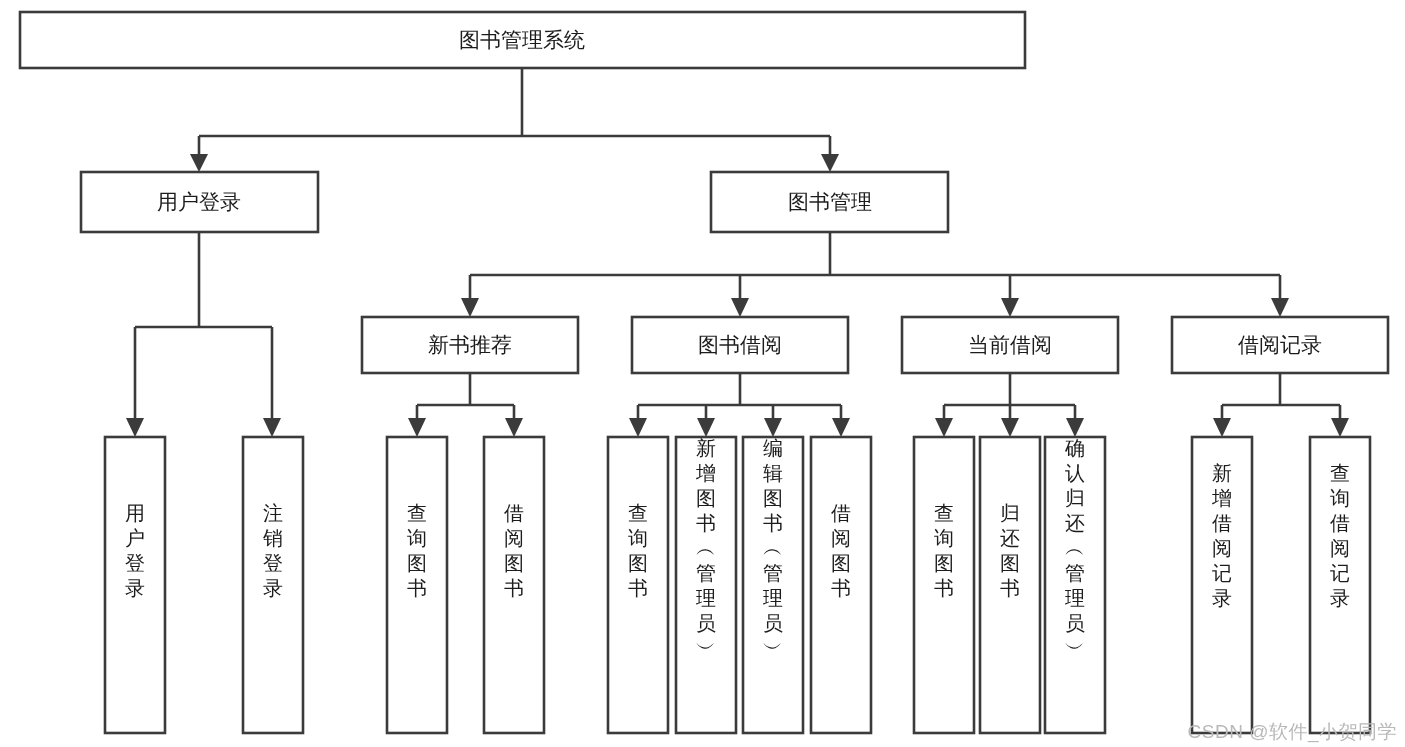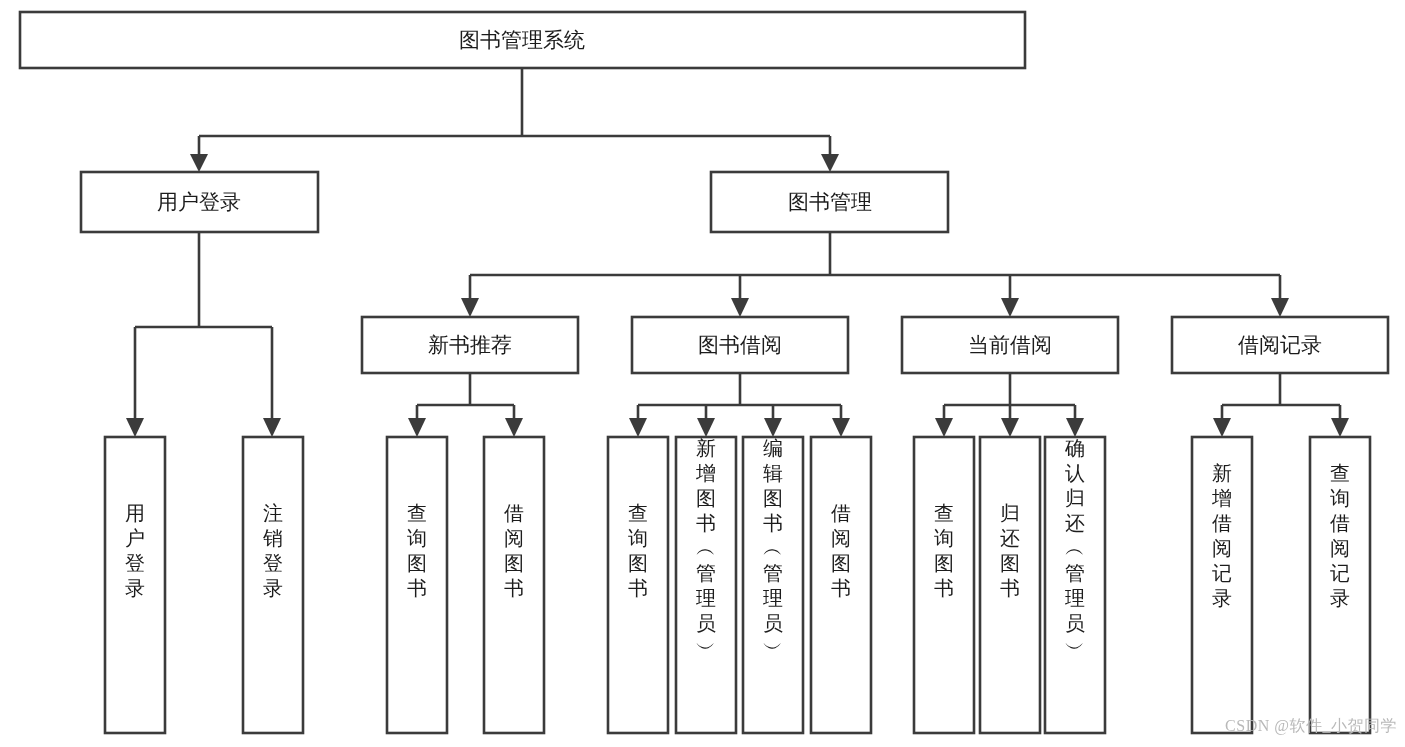--- a/index.html
+++ b/index.html
@@ -50,23 +50,23 @@
     fill: none;
     stroke-linecap: butt;
   }
   .arrow-head {
     fill: #3b3b3b;
     stroke: none;
   }
   .watermark {
     position: absolute;
     right: 8px;
-    bottom: 10px;
-    font-family: Liberation Serif, serif;
-    font-size: 16px;
+    bottom: 2px;
+    font-family: Liberation Sans, sans-serif;
+    font-size: 19px;
     color: #b9b9b9;
     letter-spacing: 0.5px;
     white-space: nowrap;
     user-select: none;
   }
 </style>
 </head>
 <body>
 
 <div id="diagram-root">

